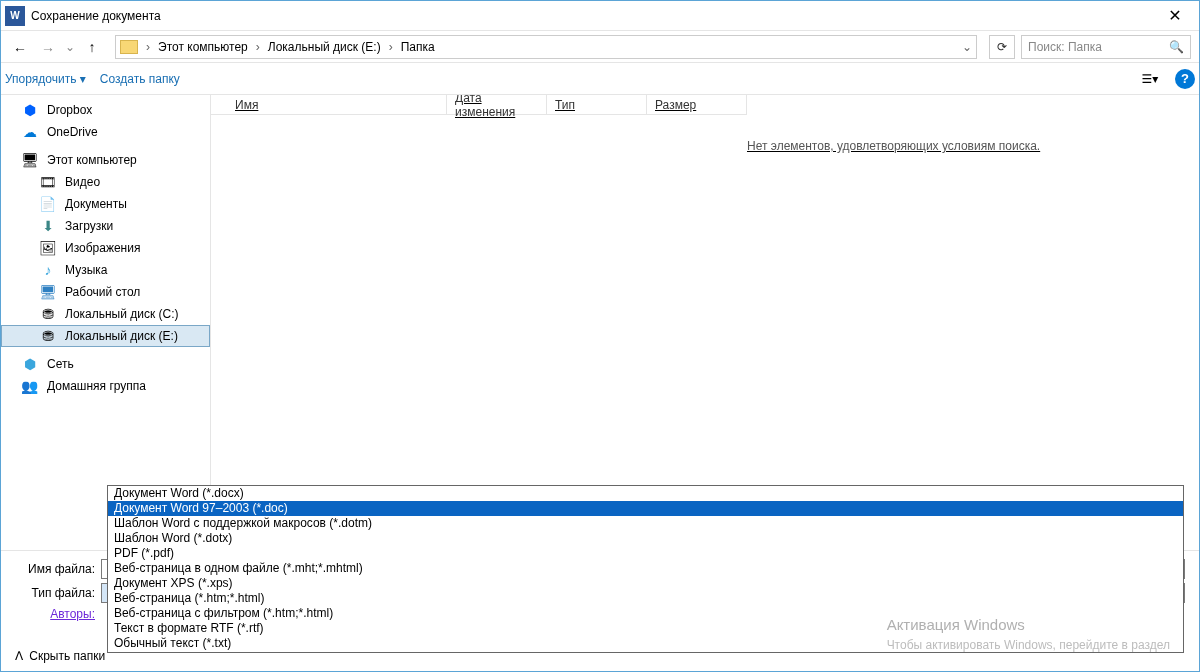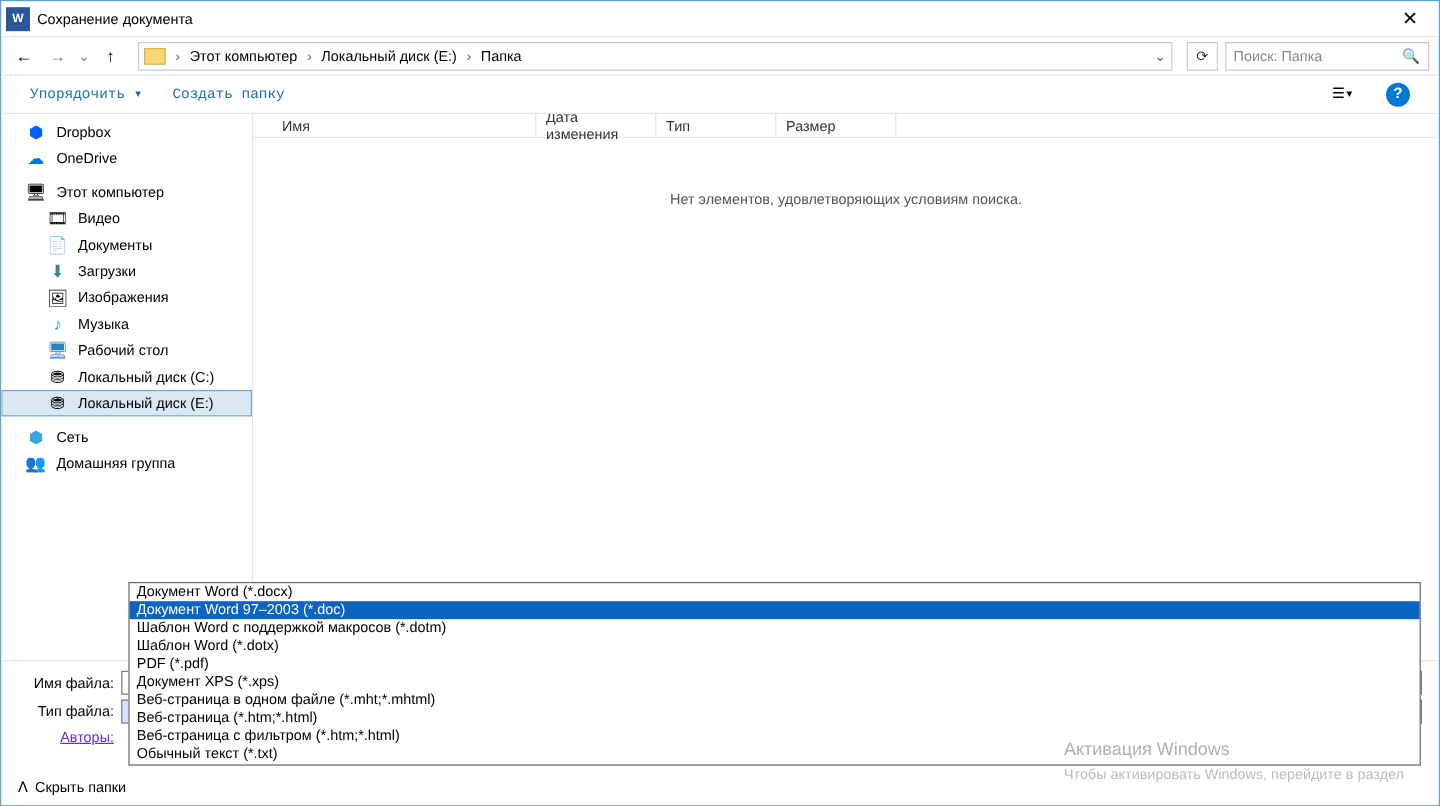--- a/index.html
+++ b/index.html
@@ -12,33 +12,33 @@
   .nav-bar { height: 32px; display: flex; align-items: center; padding: 0 8px; gap: 6px; border-bottom: 1px solid #e5e5e5; }
   .nav-btn { width: 22px; height: 22px; display: flex; align-items: center; justify-content: center; color: #888; font-size: 14px; }
   .nav-btn.active { color: #000; }
   .breadcrumb { flex: 1; display: flex; align-items: center; border: 1px solid #ccc; height: 24px; padding: 0 4px; margin: 0 6px; gap: 4px; }
   .bc-folder-icon { width: 18px; height: 14px; background: #f8d775; border: 1px solid #d8b44e; }
   .bc-sep { color: #666; margin: 0 4px; }
   .bc-drop { margin-left: auto; color: #666; }
   .refresh { width: 26px; height: 24px; border: 1px solid #ccc; display: flex; align-items: center; justify-content: center; color: #333; }
   .searchbox { width: 170px; height: 24px; border: 1px solid #ccc; display: flex; align-items: center; padding: 0 6px; color: #888; }
   .searchbox .mag { margin-left: auto; }
-  .toolbar { height: 32px; display: flex; align-items: center; padding: 0 24px; gap: 25px; border-bottom: 1px solid #e5e5e5; font-family: Liberation Mono, monospace; }
+  .toolbar { height: 32px; display: flex; align-items: center; padding: 0 4px; gap: 14px; border-bottom: 1px solid #e5e5e5; }
   .toolbar .link { color: #1a6fb3; font-size: 12px; }
   .toolbar .spacer { flex: 1; }
   .toolbar .view-btn { width: 22px; height: 22px; display: flex; align-items: center; justify-content: center; }
   .toolbar .help { width: 20px; height: 20px; border-radius: 50%; background: #0078d7; color: #fff; display: flex; align-items: center; justify-content: center; font-weight: bold; font-size: 13px; }
   .main { flex: 1; display: flex; overflow: hidden; }
   .sidebar { width: 210px; border-right: 1px solid #e5e5e5; padding-top: 4px; overflow-y: auto; }
   .sb-group { margin-bottom: 6px; }
   .sb-item { display: flex; align-items: center; height: 22px; padding: 0 10px 0 20px; gap: 8px; font-size: 12px; white-space: nowrap; }
   .sb-item.lvl1 { padding-left: 38px; }
   .sb-item.selected { background: #d9e8f3; border: 1px solid #7aa7c7; padding-left: 37px; }
   .sb-icon { width: 18px; height: 16px; flex-shrink: 0; display: flex; align-items: center; justify-content: center; font-size: 14px; }
-  .content { flex: 1; display: flex; flex-direction: column; overflow: hidden; }
+  .content { flex: 1; display: flex; overflow: hidden; text-decoration: underline; }
   .columns { display: flex; height: 20px; border-bottom: 1px solid #e5e5e5; font-size: 12px; color: #333; align-items: center; }
   .col { border-right: 1px solid #e5e5e5; padding: 0 8px; height: 100%; display: flex; align-items: center; }
   .col.name { width: 220px; }
   .col.date { width: 100px; }
   .col.type { width: 100px; }
   .col.size { width: 100px; }
   .empty-msg { text-align: center; color: #555; margin-top: 44px; font-size: 12px; }
   .bottom-panel { border-top: 1px solid #e5e5e5; padding: 8px 14px; }
   .form-row { display: flex; align-items: center; margin-bottom: 4px; gap: 6px; }
   .form-row .label { width: 80px; text-align: right; font-size: 12px; }
@@ -184,23 +184,24 @@
     </div>
   </div>
 </div>
 
 <div class="dropdown" id="dropdown-root">
     <div class="opt">Документ Word (*.docx)</div>
     <div class="opt selected">Документ Word 97–2003 (*.doc)</div>
     <div class="opt">Шаблон Word с поддержкой макросов (*.dotm)</div>
     <div class="opt">Шаблон Word (*.dotx)</div>
     <div class="opt">PDF (*.pdf)</div>
+    <div class="opt">Веб-страница в одном файле (*.mht;*.mhtml)</div>
     <div class="opt">Документ XPS (*.xps)</div>
-    <div class="opt">Веб-страница в одном файле (*.mht;*.mhtml)</div>
     <div class="opt">Веб-страница (*.htm;*.html)</div>
     <div class="opt">Веб-страница с фильтром (*.htm;*.html)</div>
+    <div class="opt">Текст в формате RTF (*.rtf)</div>
     <div class="opt">Обычный текст (*.txt)</div>
   </div>
 
 <div class="watermark">
   <span>Активация Windows</span><br>
   <span class="sub">Чтобы активировать Windows, перейдите в раздел</span>
 </div>
 
 </body></html>

